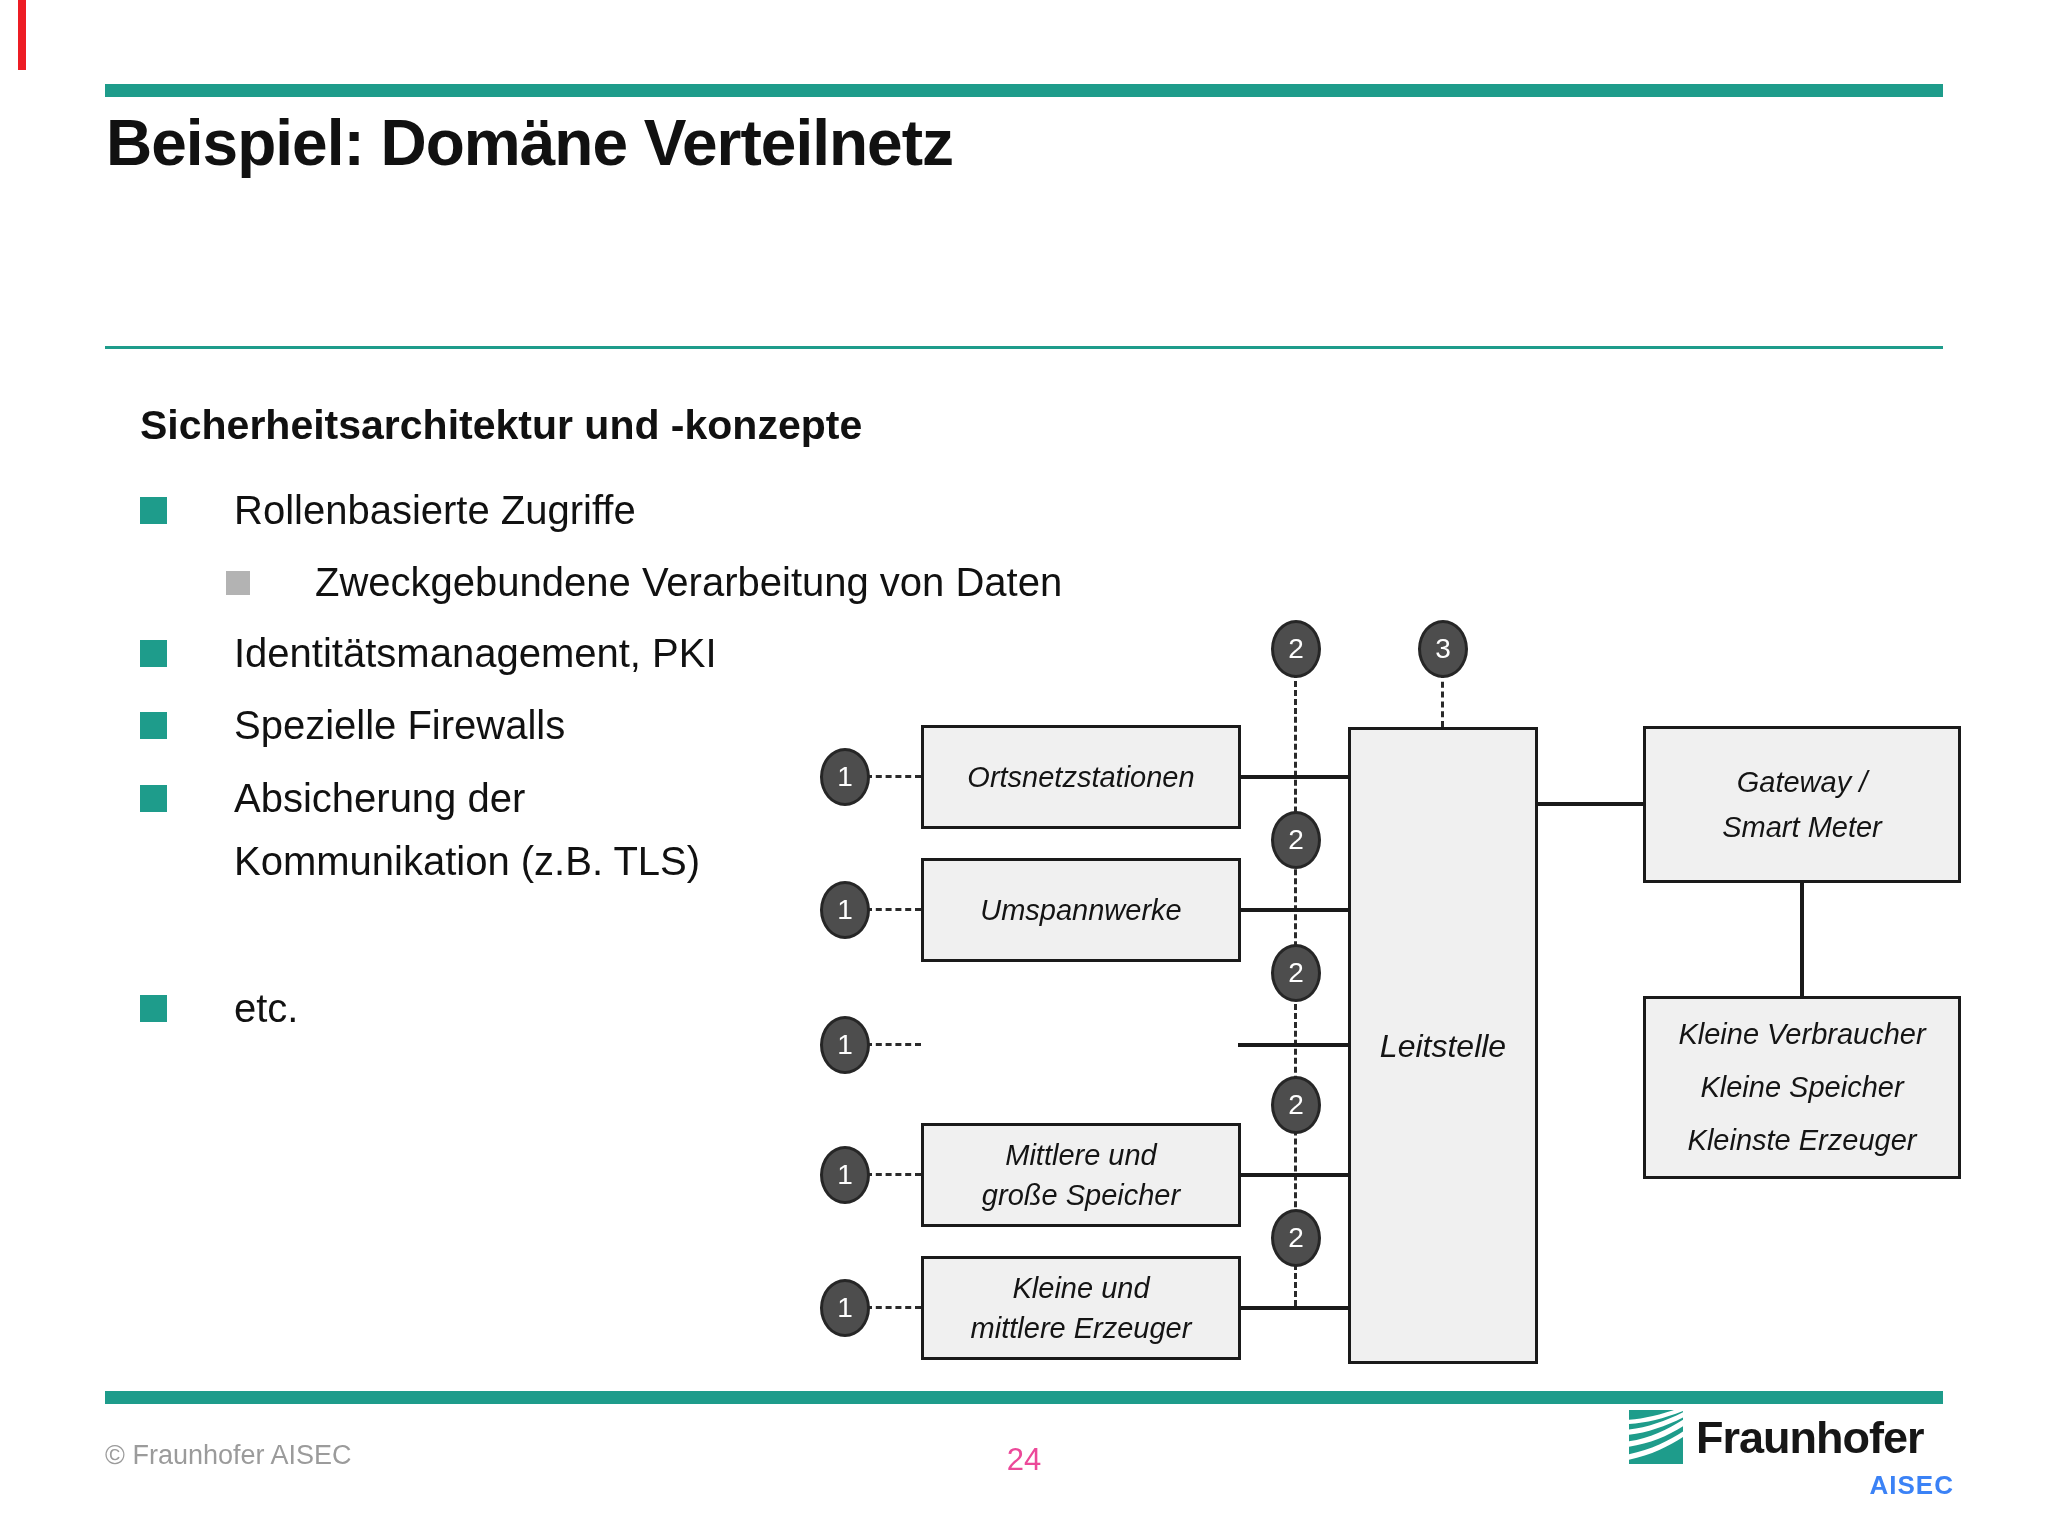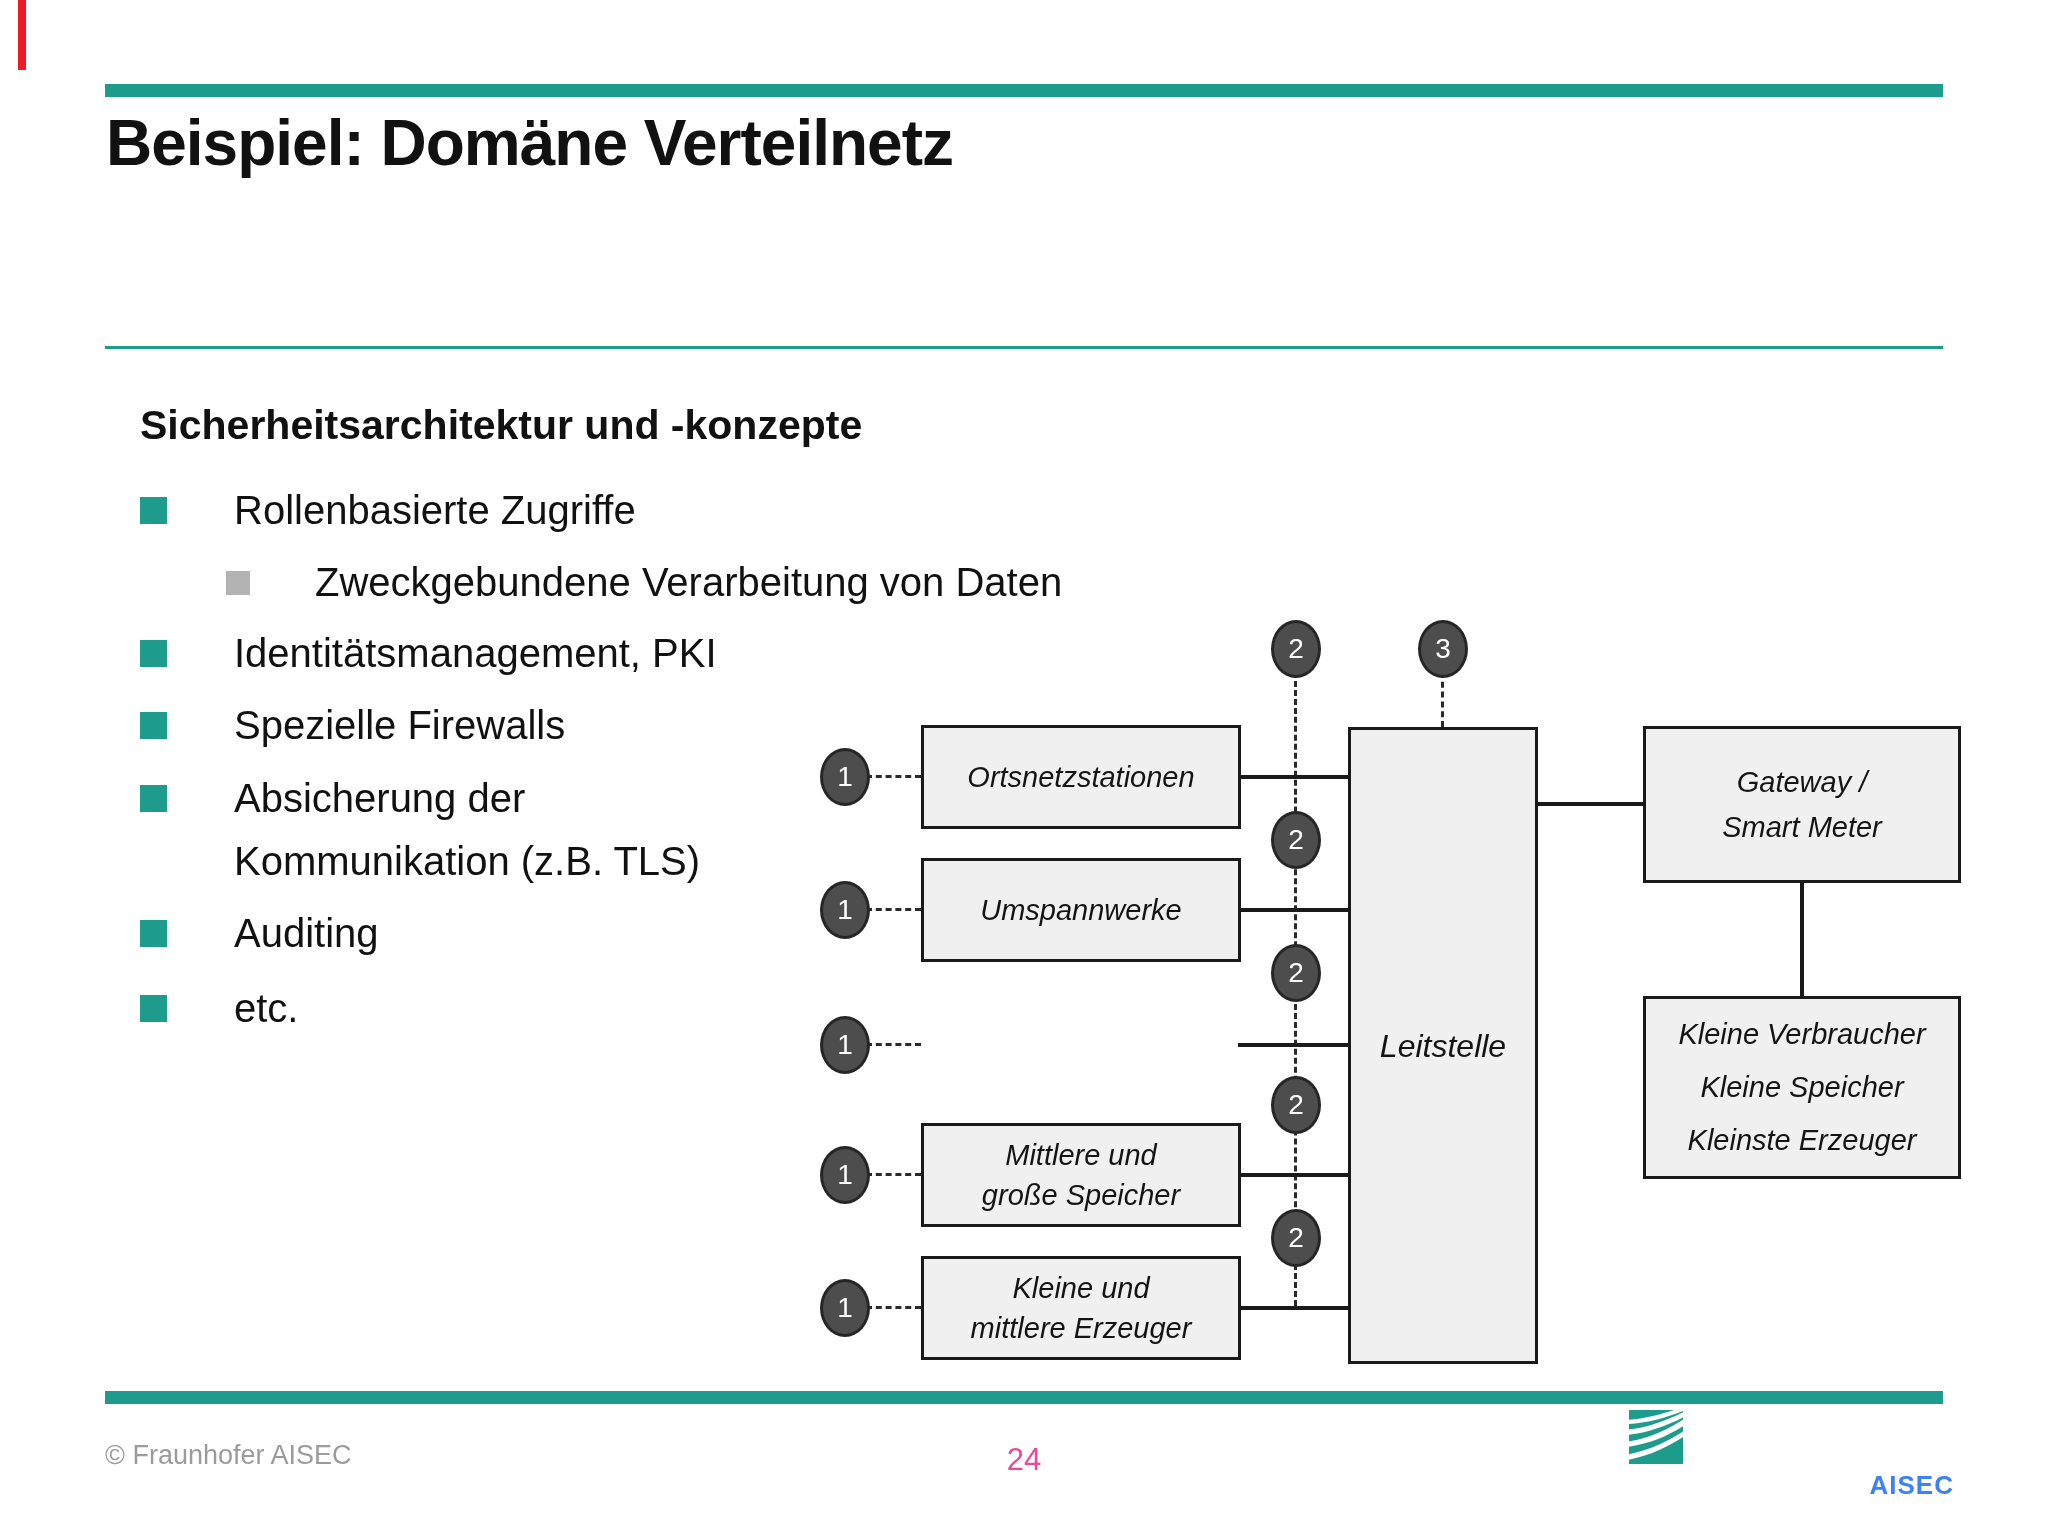--- a/index.html
+++ b/index.html
@@ -69,24 +69,20 @@
     <span class="btext">Identitätsmanagement, PKI</span>
   </div>
   <div class="brow" style="left:140px;top:694px">
     <span class="sq"></span>
     <span class="btext">Spezielle Firewalls</span>
   </div>
   <div class="brow" style="left:140px;top:767px">
     <span class="sq"></span>
     <span class="btext wrap">Absicherung der Kommunikation (z.B. TLS)</span>
   </div>
-  <div class="brow" style="left:140px;top:902px">
-    <span class="sq"></span>
-    <span class="btext">Auditing</span>
-  </div>
   <div class="brow" style="left:140px;top:977px">
     <span class="sq"></span>
     <span class="btext">etc.</span>
   </div>
 
   <div class="vdash" style="left:1294px;top:672px;height:634px"></div>
   <div class="vdash" style="left:1441px;top:672px;height:55px"></div>
   <div class="hdash" style="left:866px;top:775px;width:55px"></div>
   <div class="hdash" style="left:866px;top:908px;width:55px"></div>
   <div class="hdash" style="left:866px;top:1043px;width:55px"></div>
@@ -146,15 +142,16 @@
   <div class="copyright">© Fraunhofer AISEC</div>
   <div class="pagenum">24</div>
 
   <svg class="logo-square" viewBox="0 0 100 100">
     <rect x="0" y="0" width="100" height="100" fill="#1E9C8B"></rect>
     <path d="M0,18 C30,16 62,8 100,-6 L100,2 C64,16 32,24 0,26 Z" fill="#fff"></path>
     <path d="M0,36 C34,32 68,20 100,4 L100,14 C68,30 34,42 0,46 Z" fill="#fff"></path>
     <path d="M0,58 C38,52 72,36 100,18 L100,30 C72,48 38,62 0,68 Z" fill="#fff"></path>
     <path d="M0,82 C40,74 76,56 100,40 L100,50 C76,66 40,84 0,92 Z" fill="#fff"></path>
   </svg>
+  <div class="logo-brand">Fraunhofer</div>
   <div class="logo-inst">AISEC</div>
 
 </div>
 
 </body></html>

